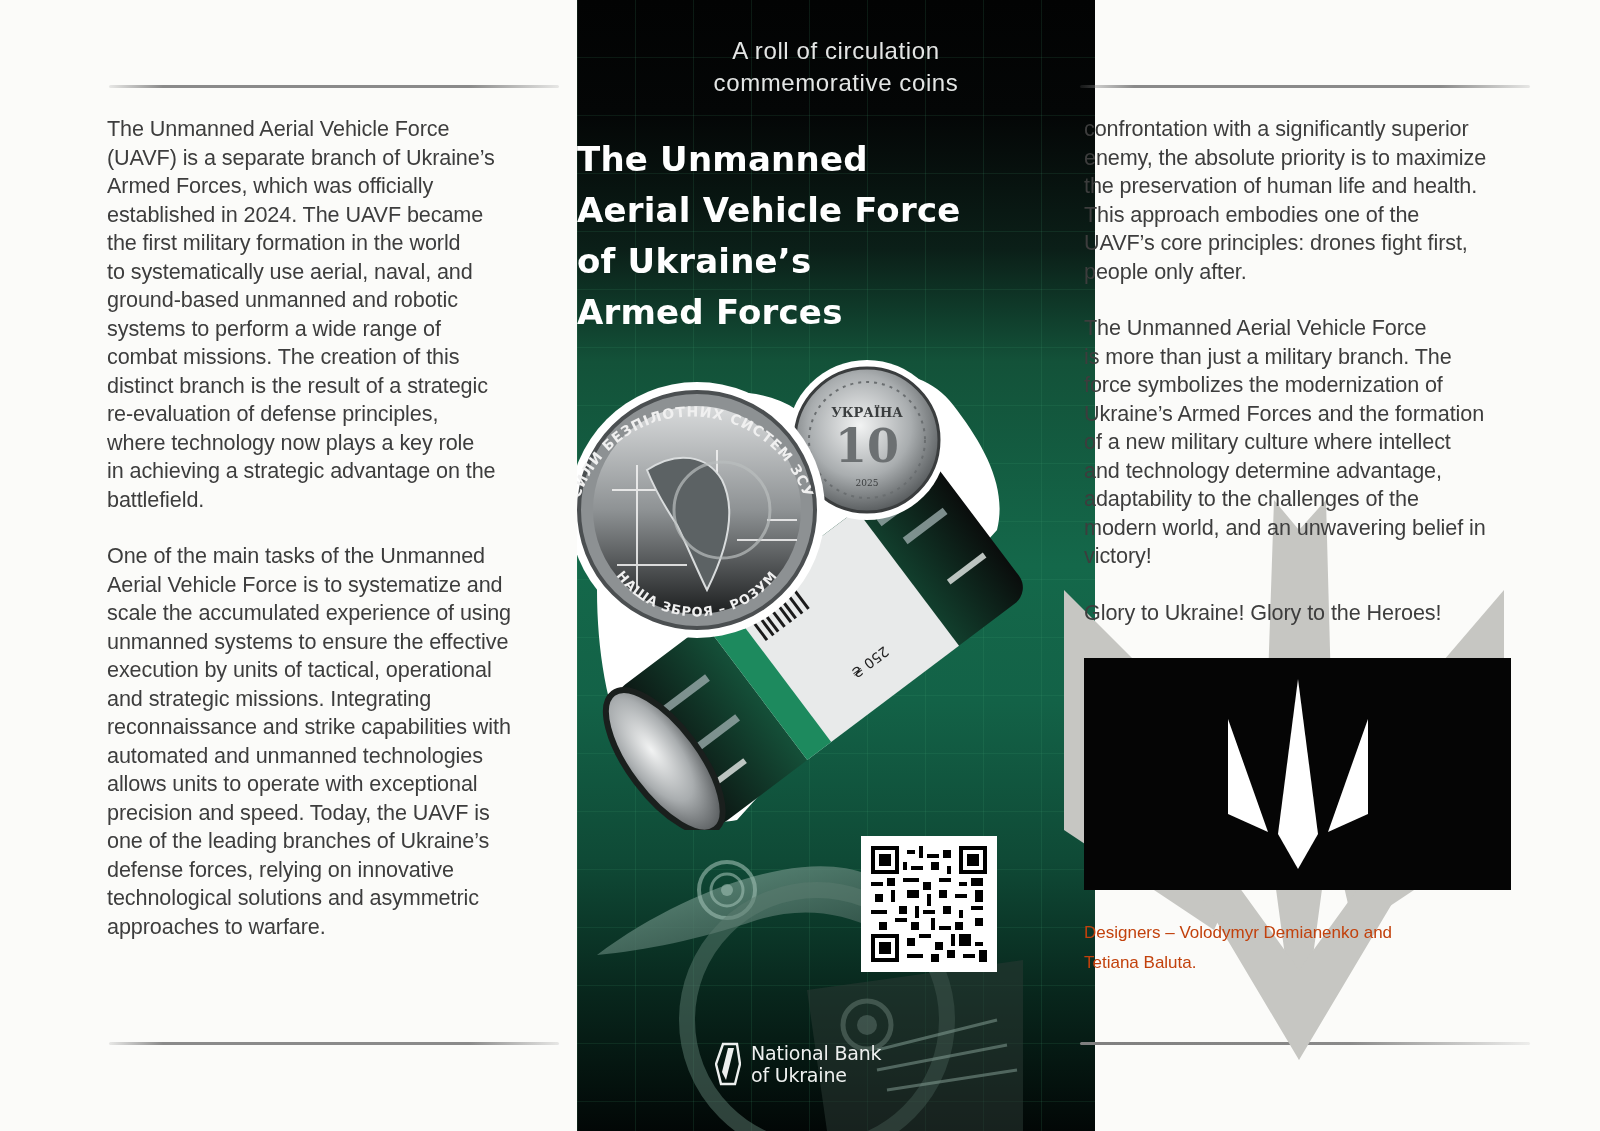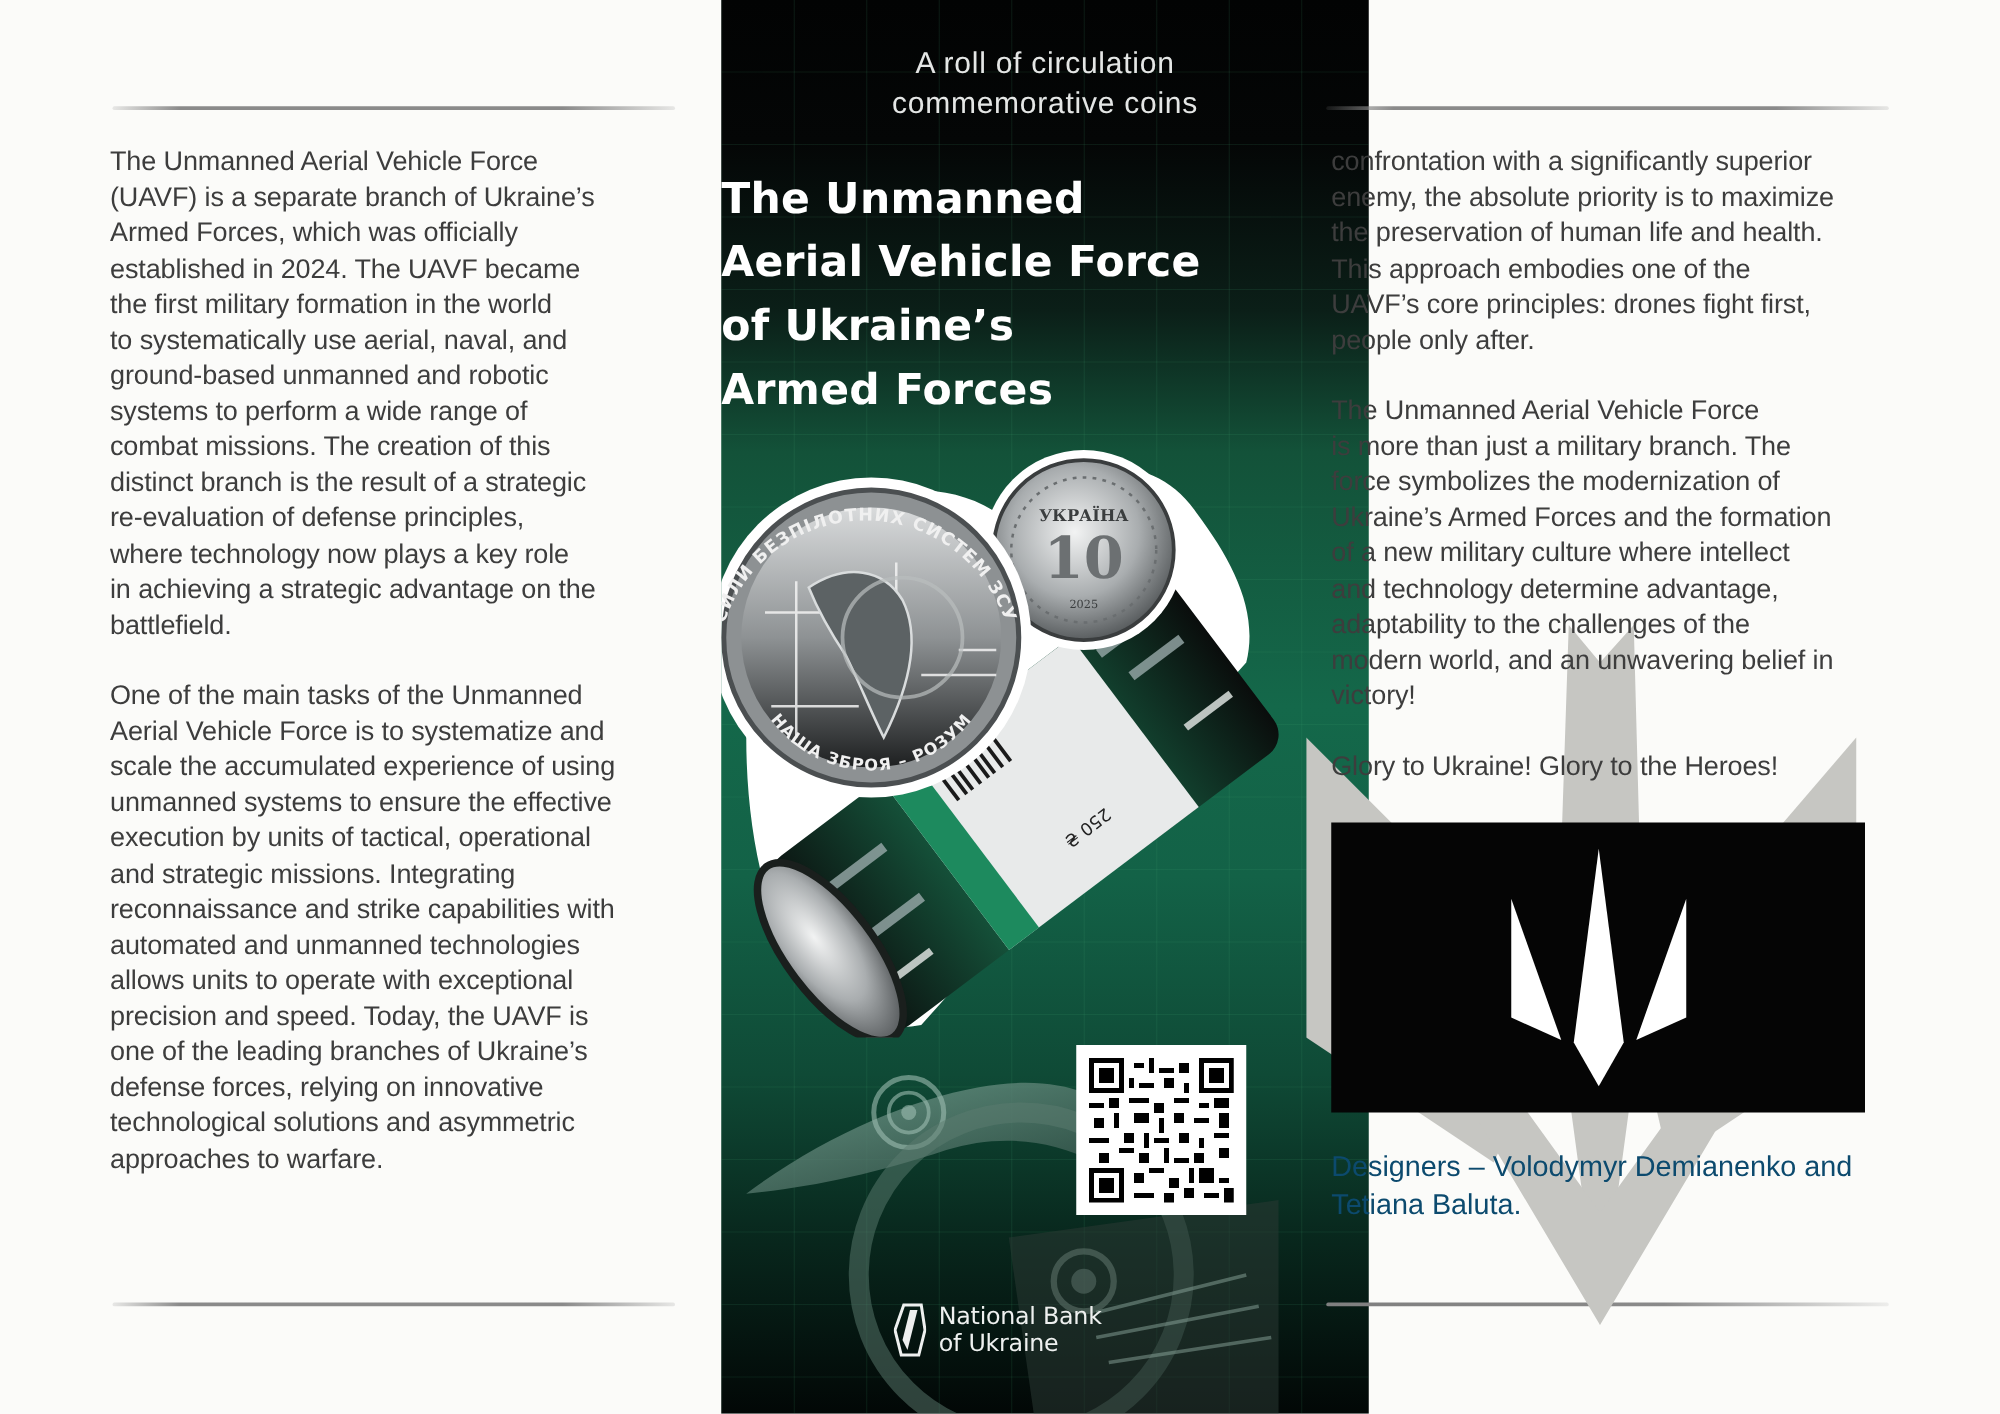--- a/index.html
+++ b/index.html
@@ -9,20 +9,21 @@
     font-family: "Liberation Sans", sans-serif;
     color: #3c3c3c;
     position: relative;
   }
 
   
   .col {
     position: absolute;
     top: 0;
     height: 1131px;
+    margin-left: 19px;
   }
   .col-left { left: 0; width: 565px; }
   .col-right { left: 1023px; width: 577px; overflow: hidden; border-radius: 10px; }
 
   .rule {
     position: absolute;
     height: 3px;
     background: linear-gradient(90deg, rgba(120,120,120,0.15) 0%, #8a8a8a 12%, #8a8a8a 80%, rgba(150,150,150,0.2) 100%);
     border-radius: 2px;
   }
@@ -58,22 +59,22 @@
     left: 42px; top: 658px;
     width: 427px; height: 232px;
     background: #050505;
     z-index: 3;
     display: flex; align-items: center; justify-content: center;
   }
 
   .credits {
     position: absolute;
     left: 42px; top: 918px; width: 470px;
-    font-size: 23px; line-height: 30px;
-    color: #0c4a6e;
+    font-size: 17px; line-height: 30px;
+    color: #c2410c;
     z-index: 2;
   }
   .credits p + p { margin-top: 10px; }
 
   
   .panel {
     position: absolute;
     left: 577px; top: 0;
     width: 518px; height: 1131px;
     background: linear-gradient(180deg, #020303 0%, #040606 10%, #0b1f18 22%, #135239 32%, #14684a 50%, #136247 62%, #0f4a36 76%, #08261c 88%, #020706 100%);

